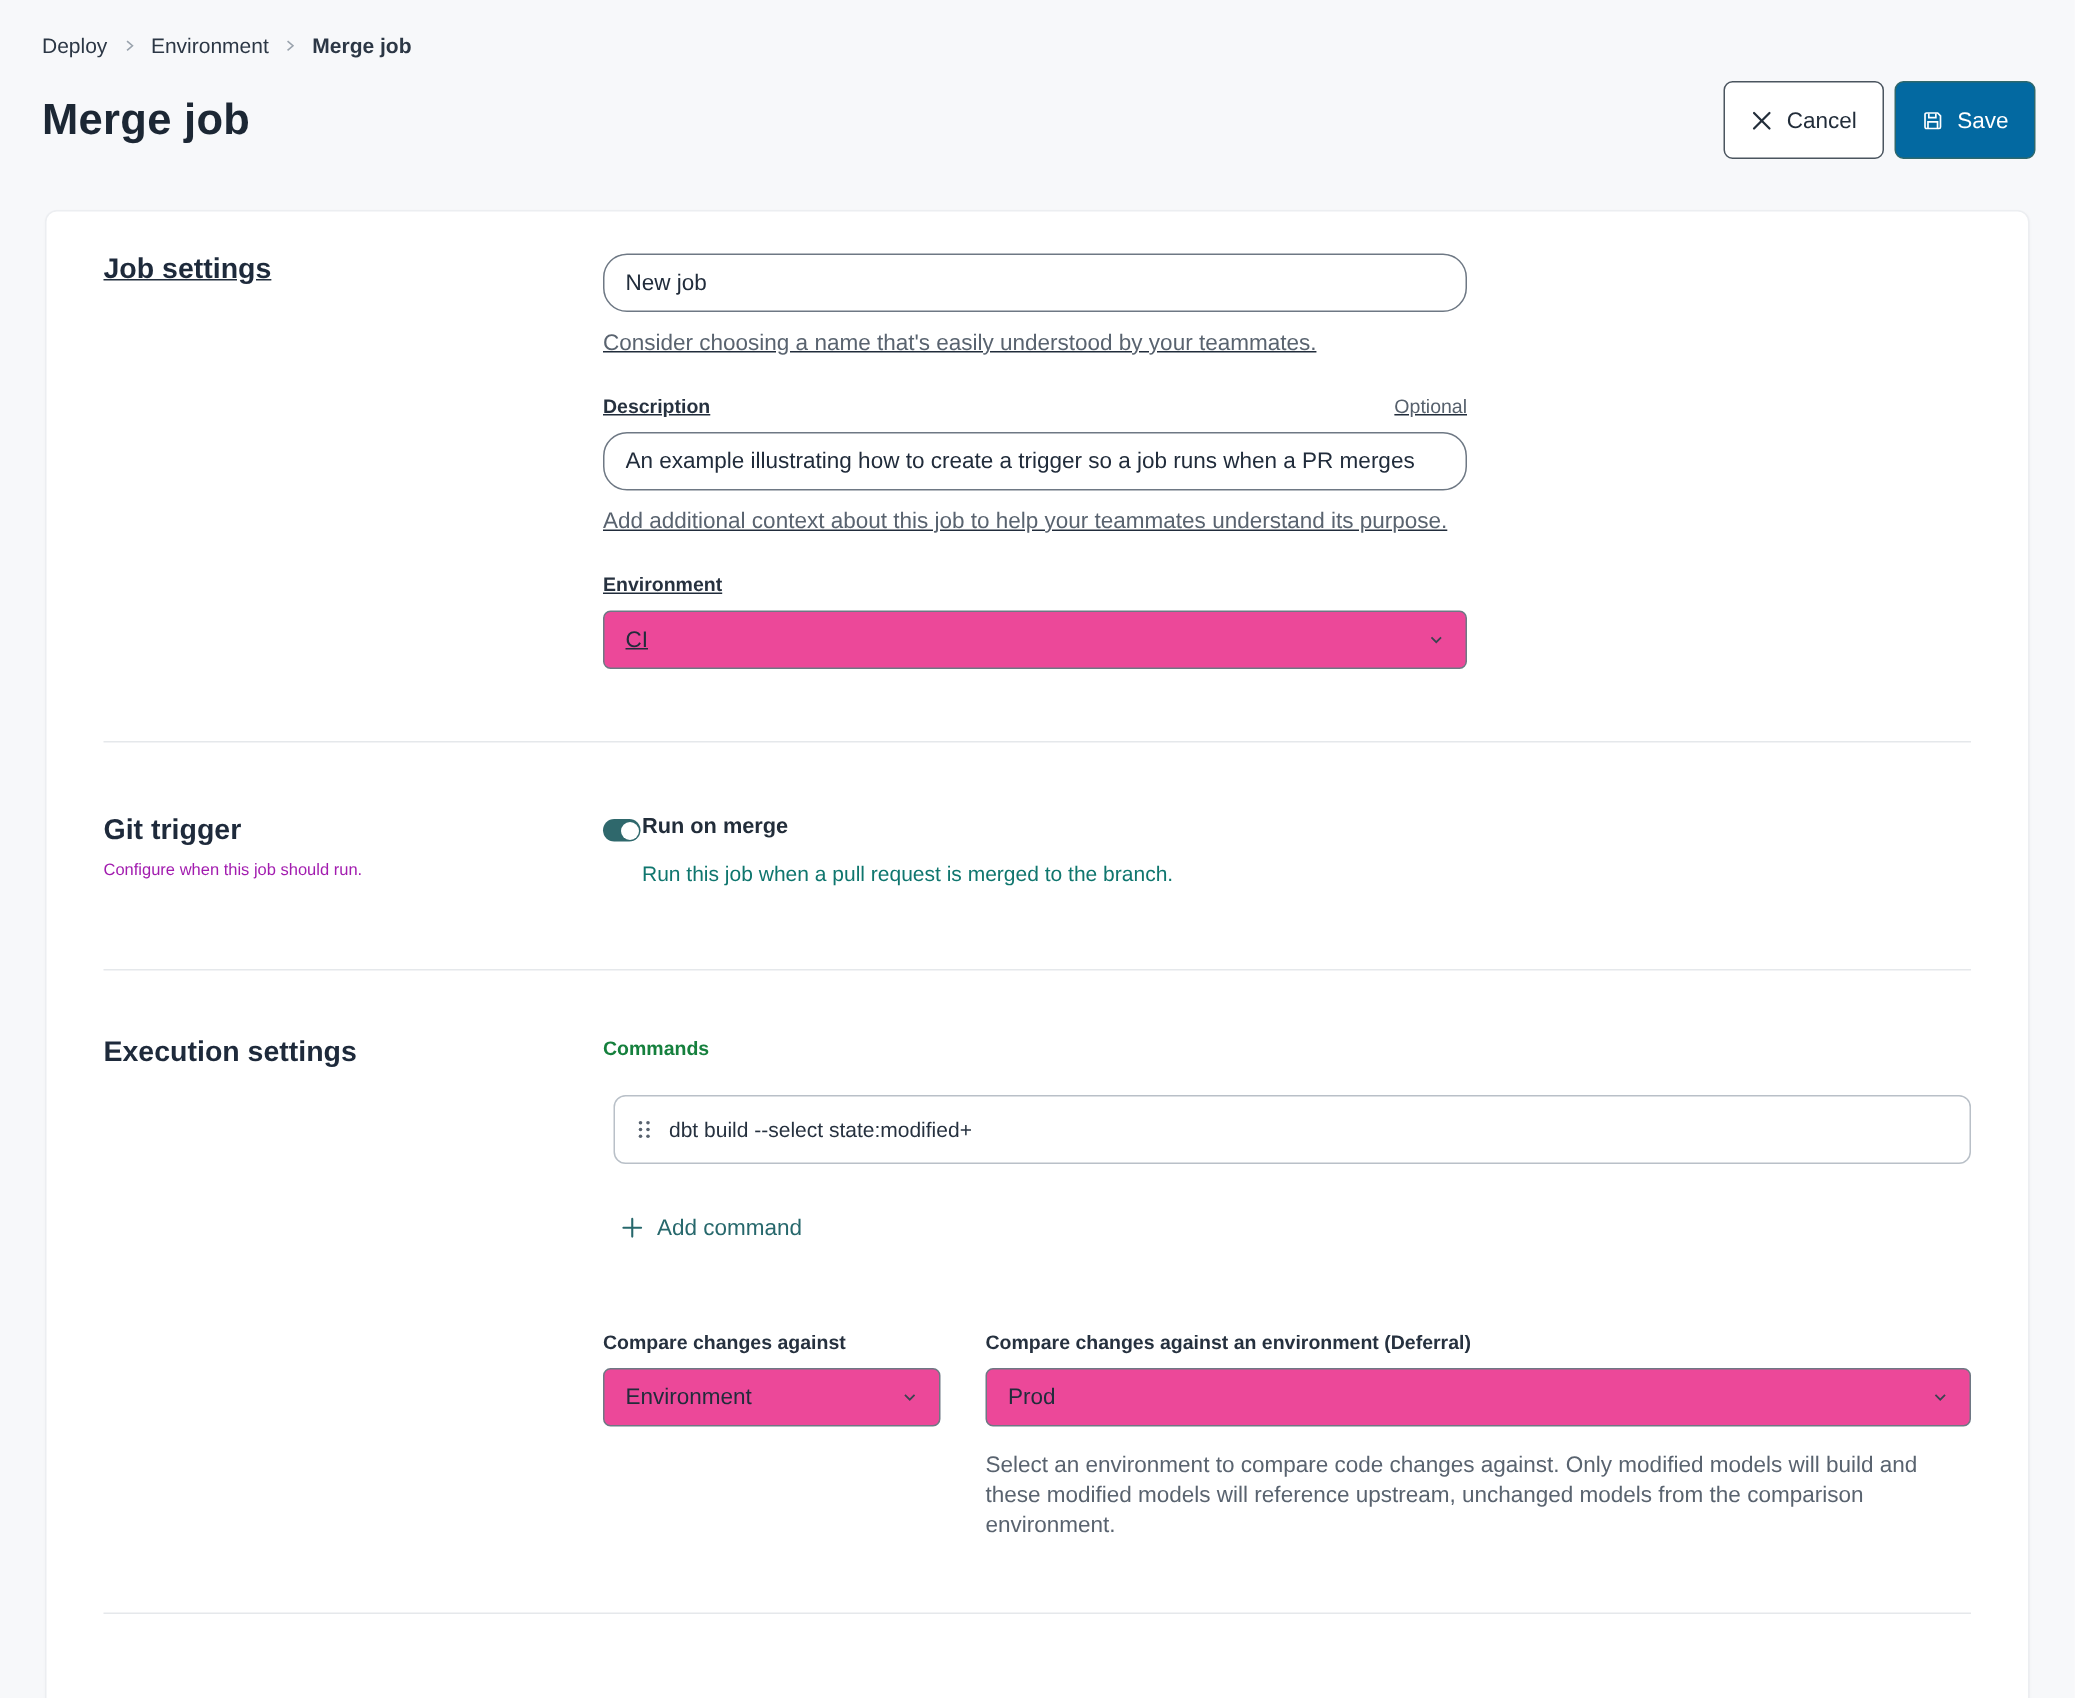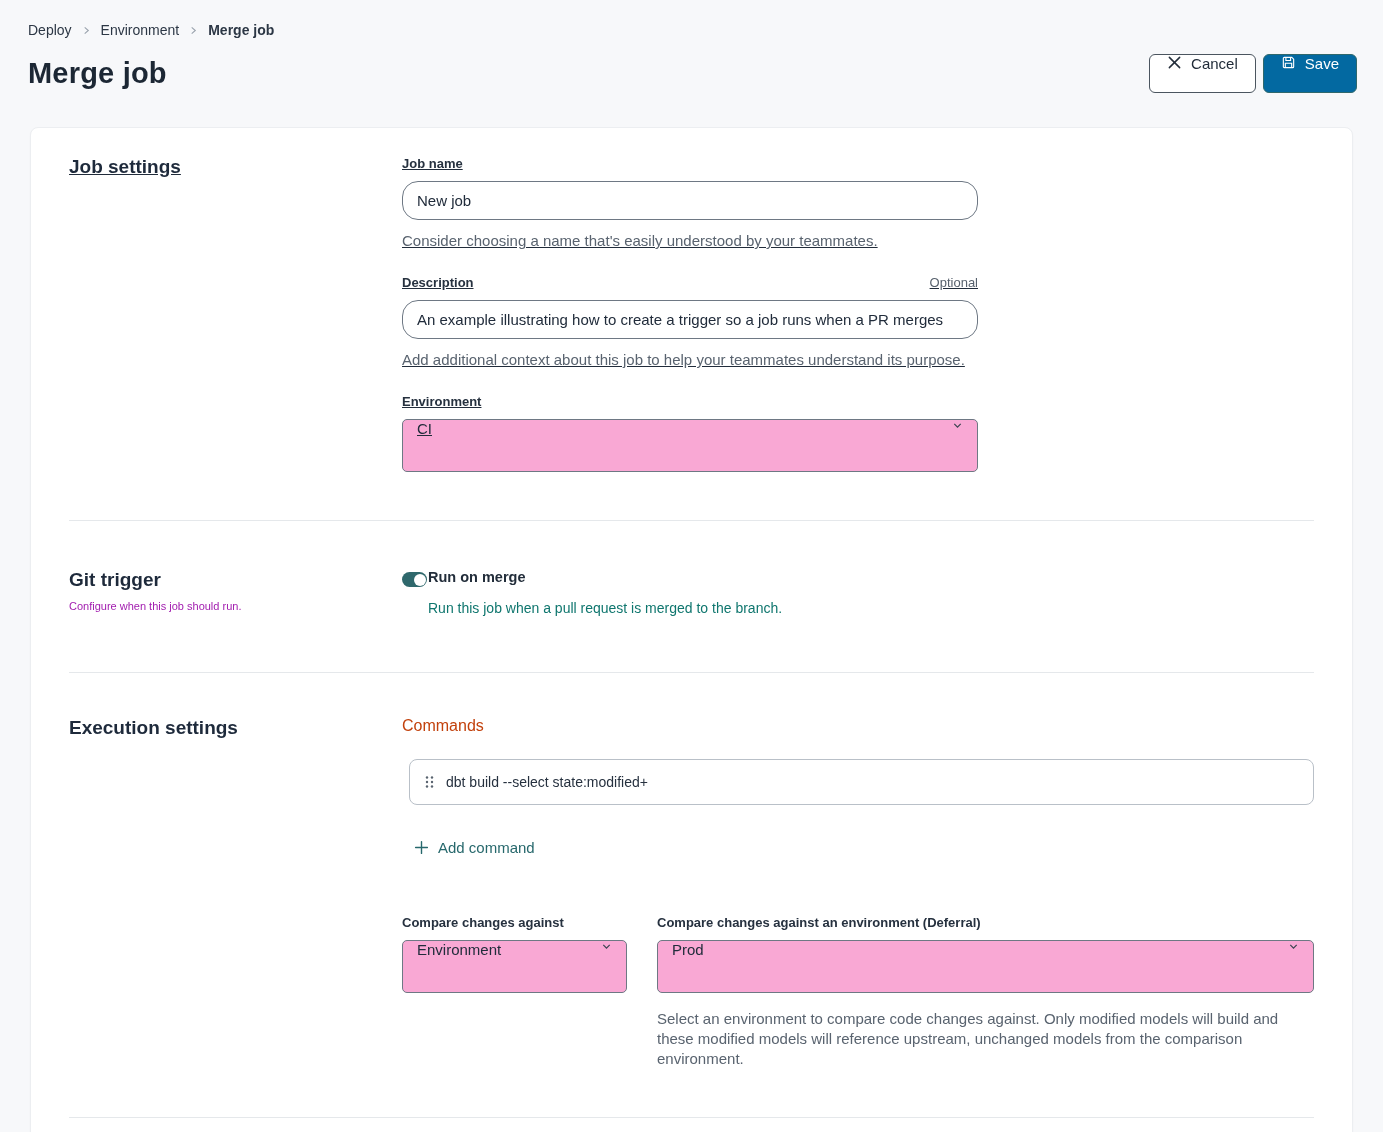--- a/index.html
+++ b/index.html
@@ -21,22 +21,22 @@
   .breadcrumb .crumb.current { font-weight: 700; }
   .breadcrumb .sep { color: #9aa3ad; display: flex; align-items: center; }
 
   .title-row {
     display: flex; align-items: center; justify-content: space-between;
     padding: 0 26px 0 28px; margin-top: 16px;
   }
   .page-title { font-size: 29px; font-weight: 700; color: #1c2734; letter-spacing: 0.2px; }
   .header-actions { display: flex; gap: 7px; }
   .btn {
-    display: inline-flex; gap: 9px;
-    height: 39px; padding: 0 17px; border-radius: 6px;
+    display: inline-flex; align-items: center; gap: 9px;
+    height: 52px; padding: 0 17px; border-radius: 6px;
     font-size: 15px; font-family: inherit; cursor: pointer;
   }
   .btn-secondary {
     background: #ffffff; border: 1px solid #4b555f; color: #222d3a;
   }
   .btn-primary {
     background: #0369a1; border: 1px solid #2f686c; color: #ffffff;
   }
 
   
@@ -65,23 +65,23 @@
   .optional { font-size: 13px; color: #57616d; font-weight: 400; }
   .text-input {
     width: 100%; height: 39px;
     border: 1px solid #6e7884; border-radius: 16px;
     padding: 0 14px; font-size: 15px; color: #212c3b;
     font-family: inherit; background: #fff; outline: none;
   }
   .helper { font-size: 15px; color: #59636f; margin-top: 12px; }
 
   .select {
-    width: 100%; height: 53px;
+    width: 100%; height: 39px;
     border: 1px solid #6e7884; border-radius: 5px;
-    background: #f9a8d4; display: flex; align-items: flex-start;
+    background: #ec4899; display: flex; align-items: center;
     padding: 0 14px; font-size: 15px; color: #212c3b;
     justify-content: space-between; cursor: pointer;
   }
   .select .chev { color: #3a4450; display: flex; align-items: center; }
 
   
   .sec-job { padding: 28px 0 48px 0; text-decoration: underline; }
   .sec-git { padding: 48px 0 56px 0; }
   .sec-exec { padding: 44px 0 48px 0; }
   .sec-adv { padding: 50px 0 44px 0; }
@@ -94,21 +94,21 @@
     flex: none; cursor: pointer;
   }
   .toggle .knob {
     position: absolute; top: 1.5px; right: 1.5px;
     width: 12px; height: 12px; border-radius: 50%; background: #ffffff;
   }
   .toggle-label { font-size: 14.5px; font-weight: 700; color: #222d3a; }
   .toggle-helper { font-size: 14px; color: #0f766e; margin-top: 15px; }
 
   
-  .commands-label { font-size: 16px; font-weight: 400; color: #c2410c; }
+  .commands-label { font-size: 13px; font-weight: 700; color: #15803d; }
   .command-box {
     margin-top: 24px; margin-left: 7px;
     border: 1px solid #b9c0c8; border-radius: 8px;
     height: 46px; display: flex; align-items: center;
     background: #fff;
   }
   .drag-handle { padding: 0 12px 0 15px; display: flex; align-items: center; color: #59636f; cursor: grab; }
   .command-text { font-size: 14px; color: #26313f; }
   .add-command {
     margin-top: 34px; margin-left: 12px;
@@ -172,23 +172,20 @@
 
   <main class="card">
 
     <section class="section sec-job">
       <div>
         <h2 class="section-heading">Job settings</h2>
       </div>
       <div>
 
         <div class="field">
-          <div class="label-row">
-            <span class="field-label">Job name</span>
-          </div>
           <input class="text-input" type="text" value="New job" style="">
           <div class="helper">Consider choosing a name that's easily understood by your teammates.</div>
         </div>
 
         <div class="field">
           <div class="label-row">
             <span class="field-label">Description</span>
             <span class="optional">Optional</span>
           </div>
           <input class="text-input" type="text" value="An example illustrating how to create a trigger so a job runs when a PR merges" style="">

